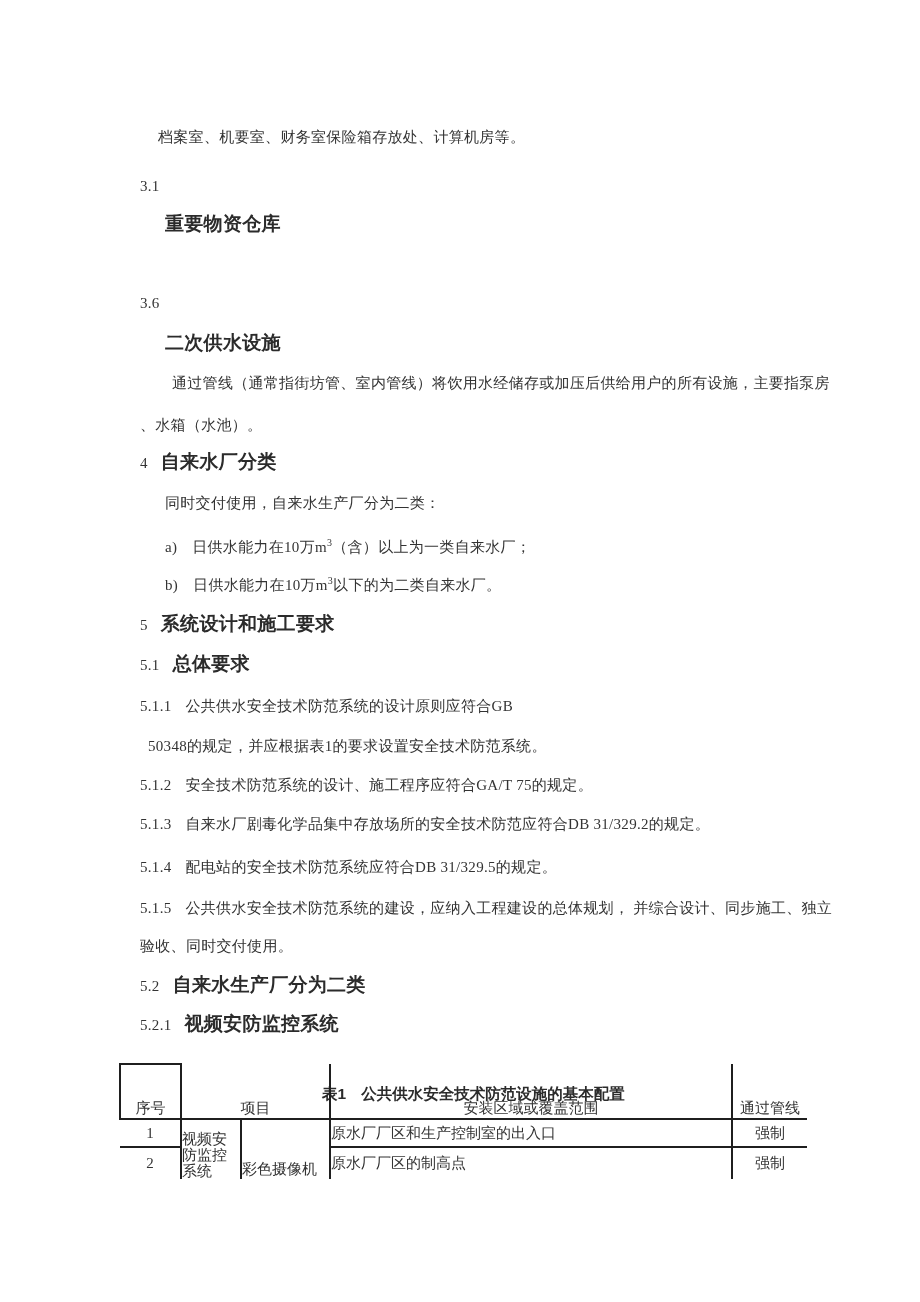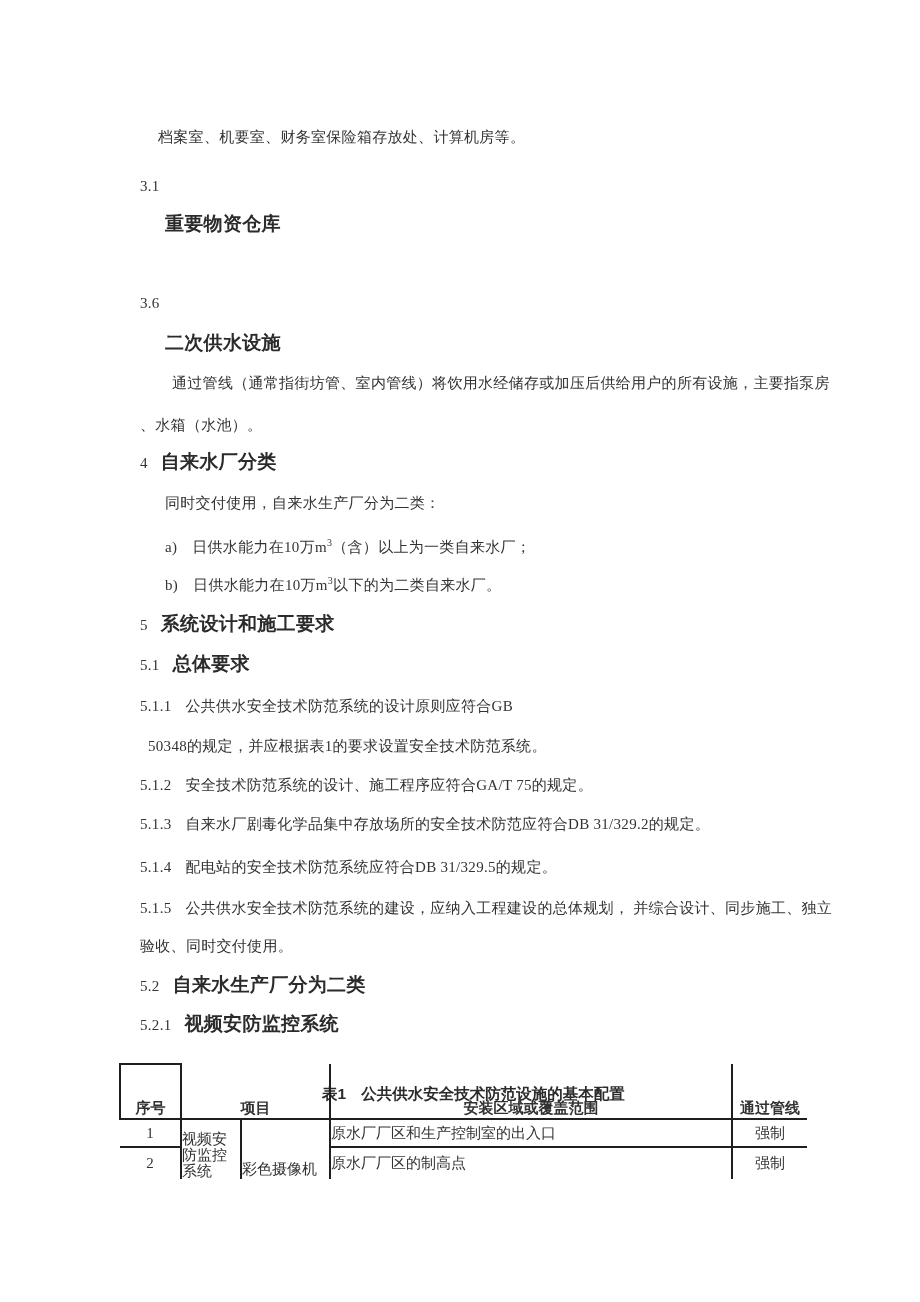--- a/index.html
+++ b/index.html
@@ -60,21 +60,20 @@
   .bd-r { border-right: 2px solid #1f1f1f; }
   .bd-b { border-bottom: 2px solid #1f1f1f; }
   tr.hdr-row { height: 55px; }
   tr.row-1 { height: 28px; }
   tr.row-2 { height: 32px; }
   td.hdr {
     vertical-align: bottom;
     text-align: center;
     padding-bottom: 5px;
     white-space: pre;
-    font-weight: bold;
   }
   td.cell-idx { text-align: center; vertical-align: middle; }
   td.cell-sys {
     vertical-align: bottom;
     padding: 0 1px 3px 2px;
     line-height: 16px;
   }
   td.cell-dev {
     vertical-align: bottom;
     padding: 0 1px 8px 3px;

